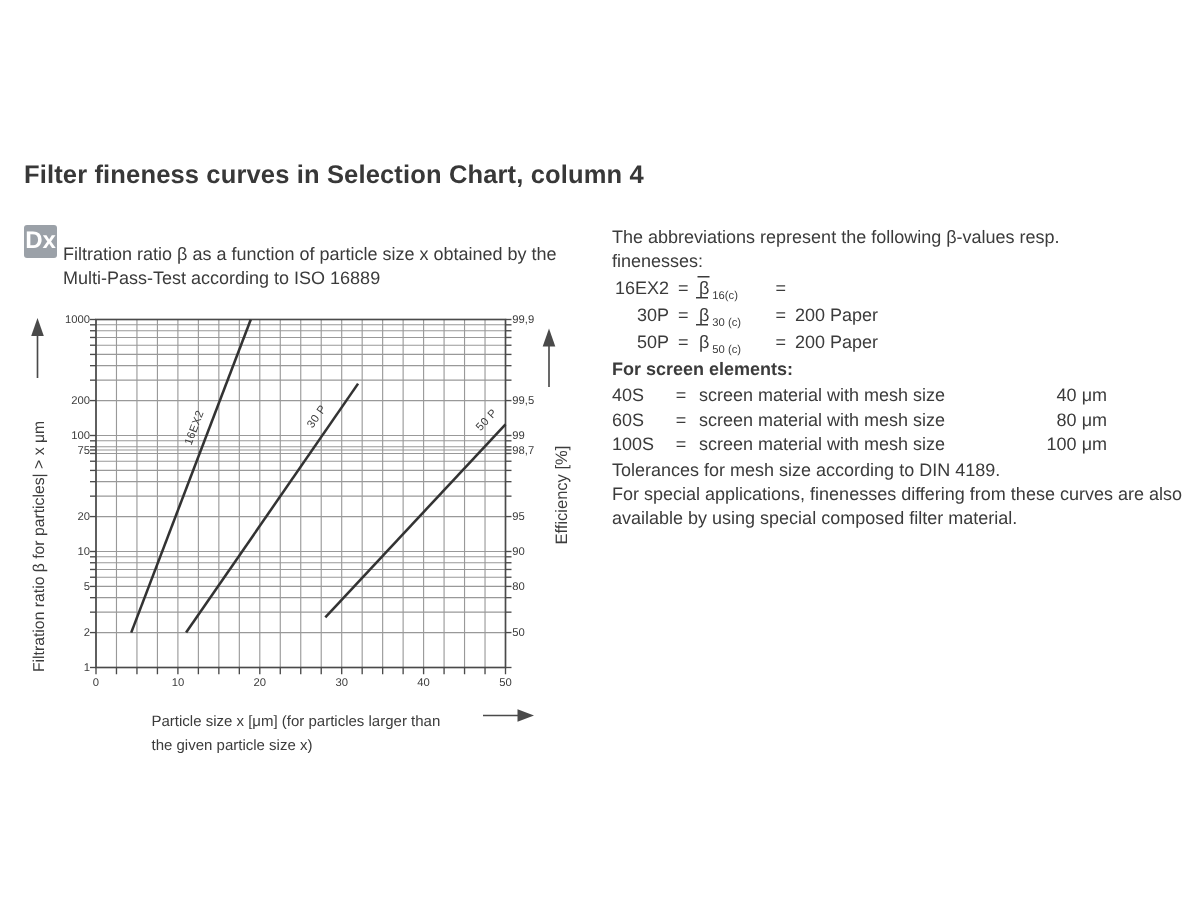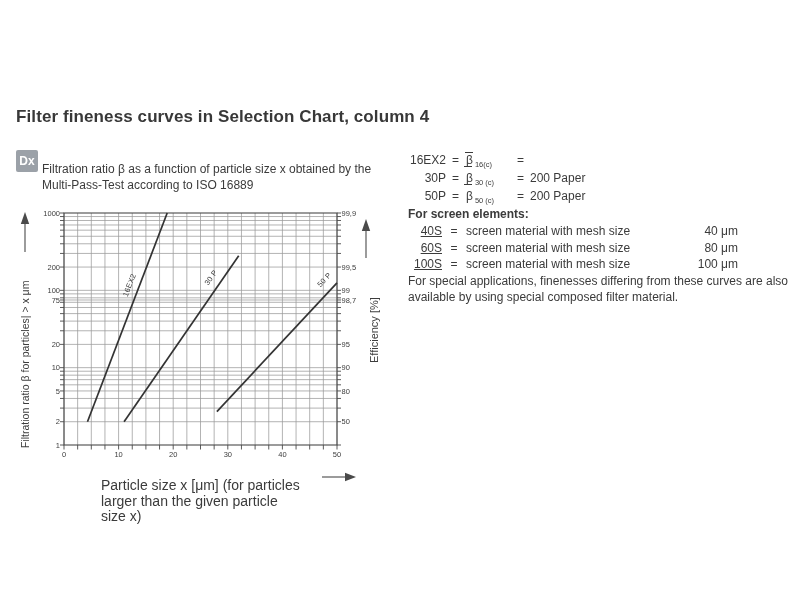--- a/index.html
+++ b/index.html
@@ -7,27 +7,27 @@
     width:800px;height:600px;background:#ffffff;overflow:hidden;position:relative;
     font-family:"Liberation Sans",sans-serif;color:#3b3b3b;
     -webkit-font-smoothing:antialiased;
   }
   .abs{position:absolute;}
   #doc-title{
     left:16px;top:96px;font-size:17px;font-weight:bold;letter-spacing:.1px;color:#383838;
   }
   #dx-badge{
     left:16px;top:150px;width:22px;height:22px;background:#9ba1a8;border-radius:2px;
-    color:#ffffff;font-weight:bold;font-size:12px;display:flex;align-items:center;justify-content:center;
+    color:#ffffff;font-weight:bold;font-size:16px;display:flex;align-items:center;justify-content:center;
   }
   #intro-text{
     left:42px;top:149px;width:352px;font-size:12px;line-height:16px;
   }
   #x-axis-caption{
-    left:101px;top:464px;width:205px;font-size:14px;line-height:15.5px;color:#3b3b3b;
+    left:101px;top:464px;width:205px;font-size:10px;line-height:15.5px;color:#3b3b3b;
   }
   #right-column{
     left:408px;top:150px;width:384px;font-size:12px;line-height:16px;
   }
   #right-column p{margin:0;}
   .bold-header{font-weight:bold;margin:0;}
   #p-abbreviations{width:340px;}
   #exapor-header{margin-top:19px;}
   #beta-rows{margin-top:2px;}
   .eq-row{
@@ -41,21 +41,21 @@
   .bsym.bar::before{content:"";position:absolute;left:0;right:1px;top:-1px;border-top:1.2px solid #3b3b3b;}
   .bsym.under::after{content:"";position:absolute;left:-1px;right:2px;bottom:-1px;border-bottom:1.2px solid #3b3b3b;}
   .bsub{font-size:7.5px;position:relative;top:3px;margin-left:1px;}
   #p-paper-note{margin-top:18px;width:380px;}
   #screen-header{margin-top:16px;}
   #screen-rows{margin-top:1px;}
   .screen-row{
     display:grid;grid-template-columns:34px 20px 212px 58px;column-gap:2px;
     line-height:16.5px;
   }
-  .screen-abbr{text-align:right;text-decoration:underline;}
+  .screen-abbr{}
   .screen-size{text-align:right;}
   #p-tolerances{margin-top:7.5px;}
   #p-special{margin-top:6.5px;width:380px;}
   #chart-svg{position:absolute;left:0;top:0;pointer-events:none;}
   svg text{font-family:"Liberation Sans",sans-serif;fill:#3c3c3c;}
 </style>
 </head>
 <body>
 
 <h1 class="abs" id="doc-title">Filter fineness curves in Selection Chart, column 4</h1>
@@ -230,20 +230,21 @@
     <polygon points="25,212 20.8,224 29.2,224" fill="#4a4a4a"></polygon>
     <line x1="366" y1="258" x2="366" y2="230" stroke="#4a4a4a" stroke-width="1.1"></line>
     <polygon points="366,219 361.8,231 370.2,231" fill="#4a4a4a"></polygon>
     <line x1="322" y1="477" x2="347" y2="477" stroke="#4a4a4a" stroke-width="1.1"></line>
     <polygon points="356,477 345,472.8 345,481.2" fill="#4a4a4a"></polygon>
   </svg>
 
 <p class="abs" id="x-axis-caption">Particle size x [μm] (for particles larger than the given particle size x)</p>
 
 <div class="abs" id="right-column">
+  <p id="p-abbreviations">The abbreviations represent the following β-values resp. finenesses:</p>
   <div id="beta-rows">
       <div class="eq-row">
         <span class="eq-abbr">16EX2</span>
         <span class="eq-sign">=</span>
         <span class="beta-term"><span class="bsym bar under">β</span><span class="bsub">16(c)</span></span>
         <span class="eq-sign">=</span>
       </div>
       <div class="eq-row">
         <span class="eq-abbr">30P</span>
         <span class="eq-sign">=</span>
@@ -273,14 +274,15 @@
         <span class="screen-text">screen material with mesh size</span>
         <span class="screen-size">80 μm</span>
       </div>
       <div class="screen-row">
         <span class="screen-abbr">100S</span>
         <span class="eq-sign">=</span>
         <span class="screen-text">screen material with mesh size</span>
         <span class="screen-size">100 μm</span>
       </div>
     </div>
+  <p id="p-tolerances">Tolerances for mesh size according to DIN 4189.</p>
   <p id="p-special">For special applications, finenesses differing from these curves are also available by using special composed filter material.</p>
 </div>
 
 </body></html>

